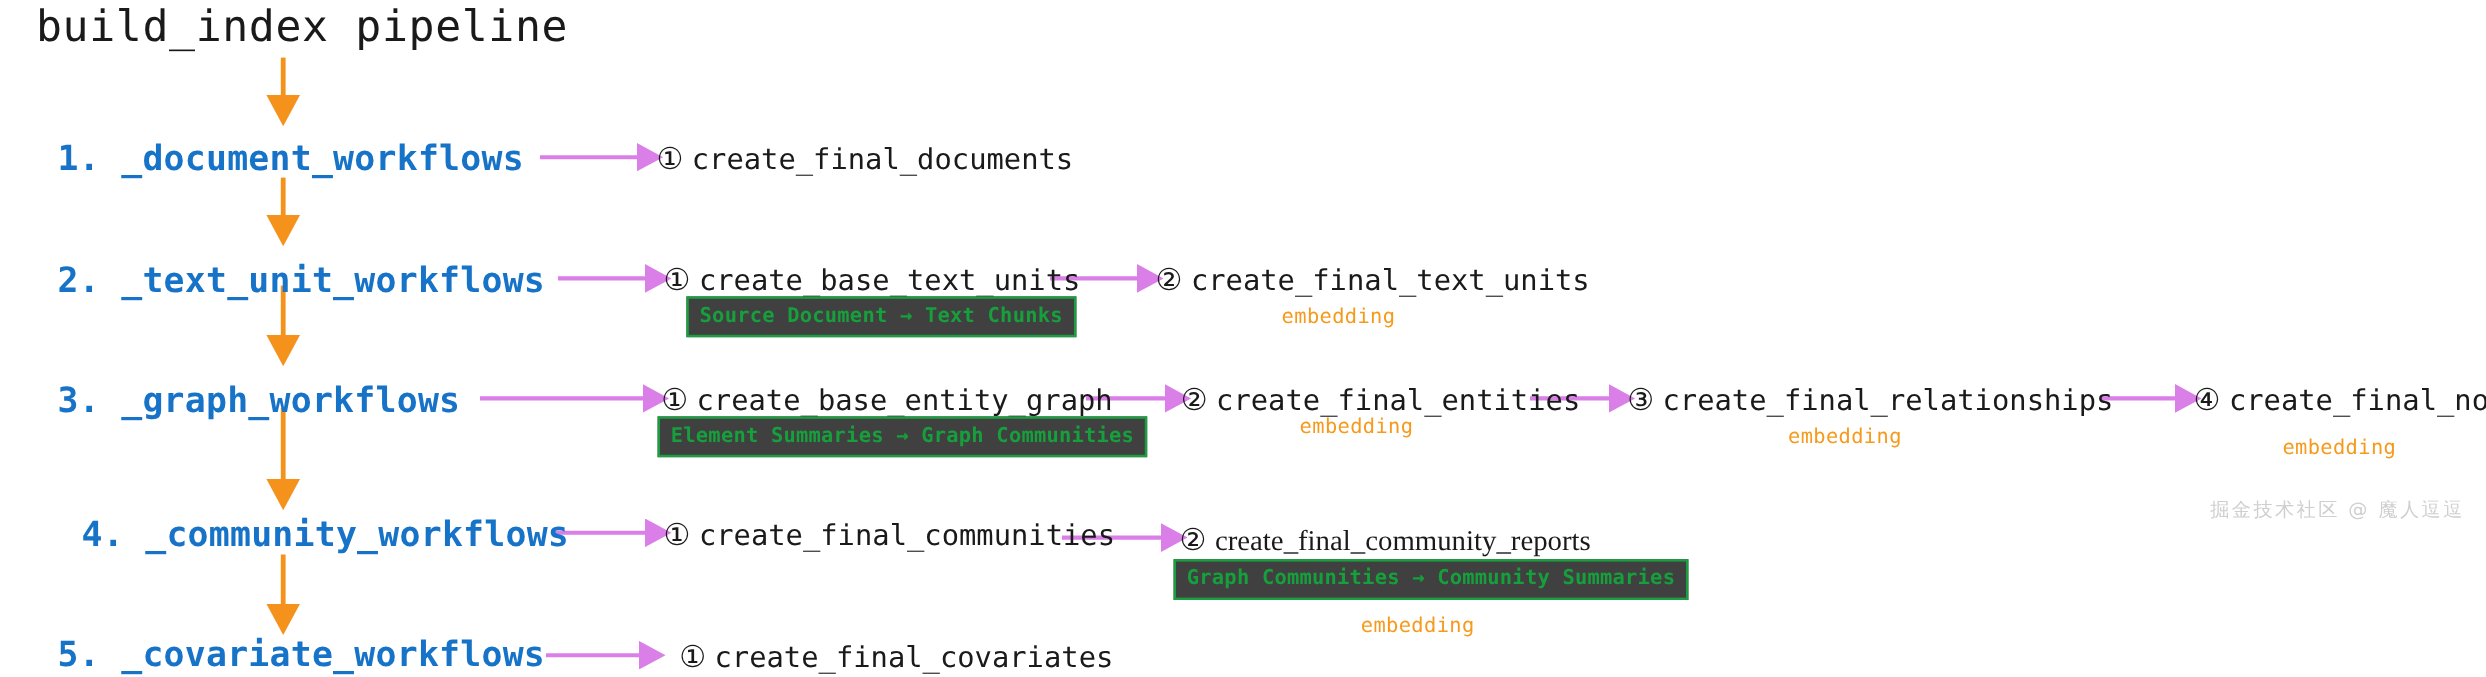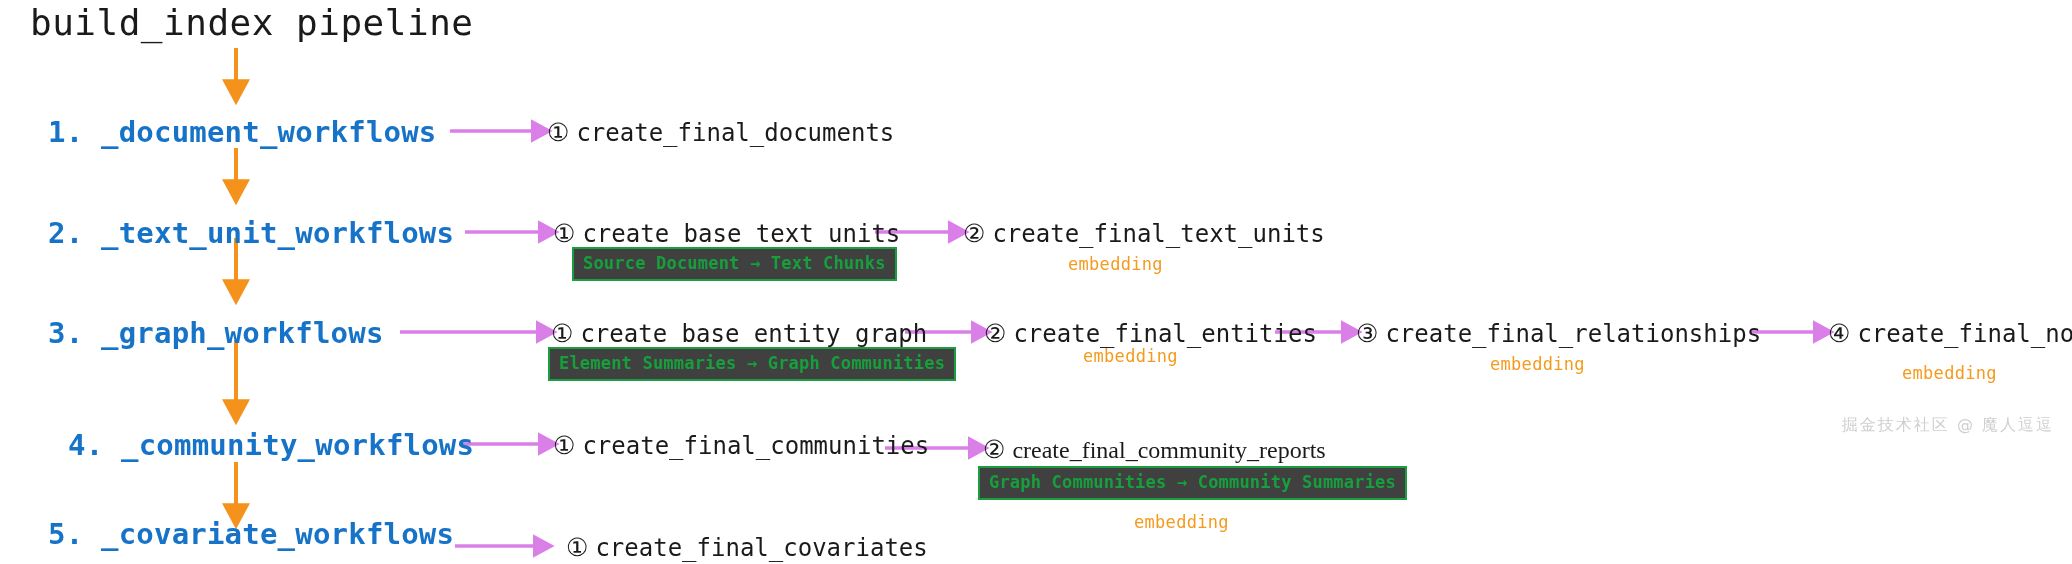--- a/index.html
+++ b/index.html
@@ -205,21 +205,21 @@
   <div class="abs step" style="left:983px; top:435px;font-family:Liberation Serif, serif;">
     <span class="circnum">②</span><span>create_final_community_reports</span>
   </div>
 
   <div class="abs greenbox" style="left:978px; top:466px;">
     <span class="gline">Graph Communities → Community Summaries</span>
   </div>
 
   <div class="abs embedding" style="left:1134px; top:512px;">embedding</div>
 
-  <div class="abs stage-label" style="left:48px; top:517px;">
+  <div class="abs stage-label" style="left:48px; top:528px;">
     <span>5.</span>
     <span>_covariate_workflows</span>
   </div>
 
   <div class="abs step" style="left:549px; top:533px;margin-left:17px;">
     <span class="circnum">①</span><span>create_final_covariates</span>
   </div>
 
   <div class="abs watermark">掘金技术社区 @ 魔人逗逗</div>
 

